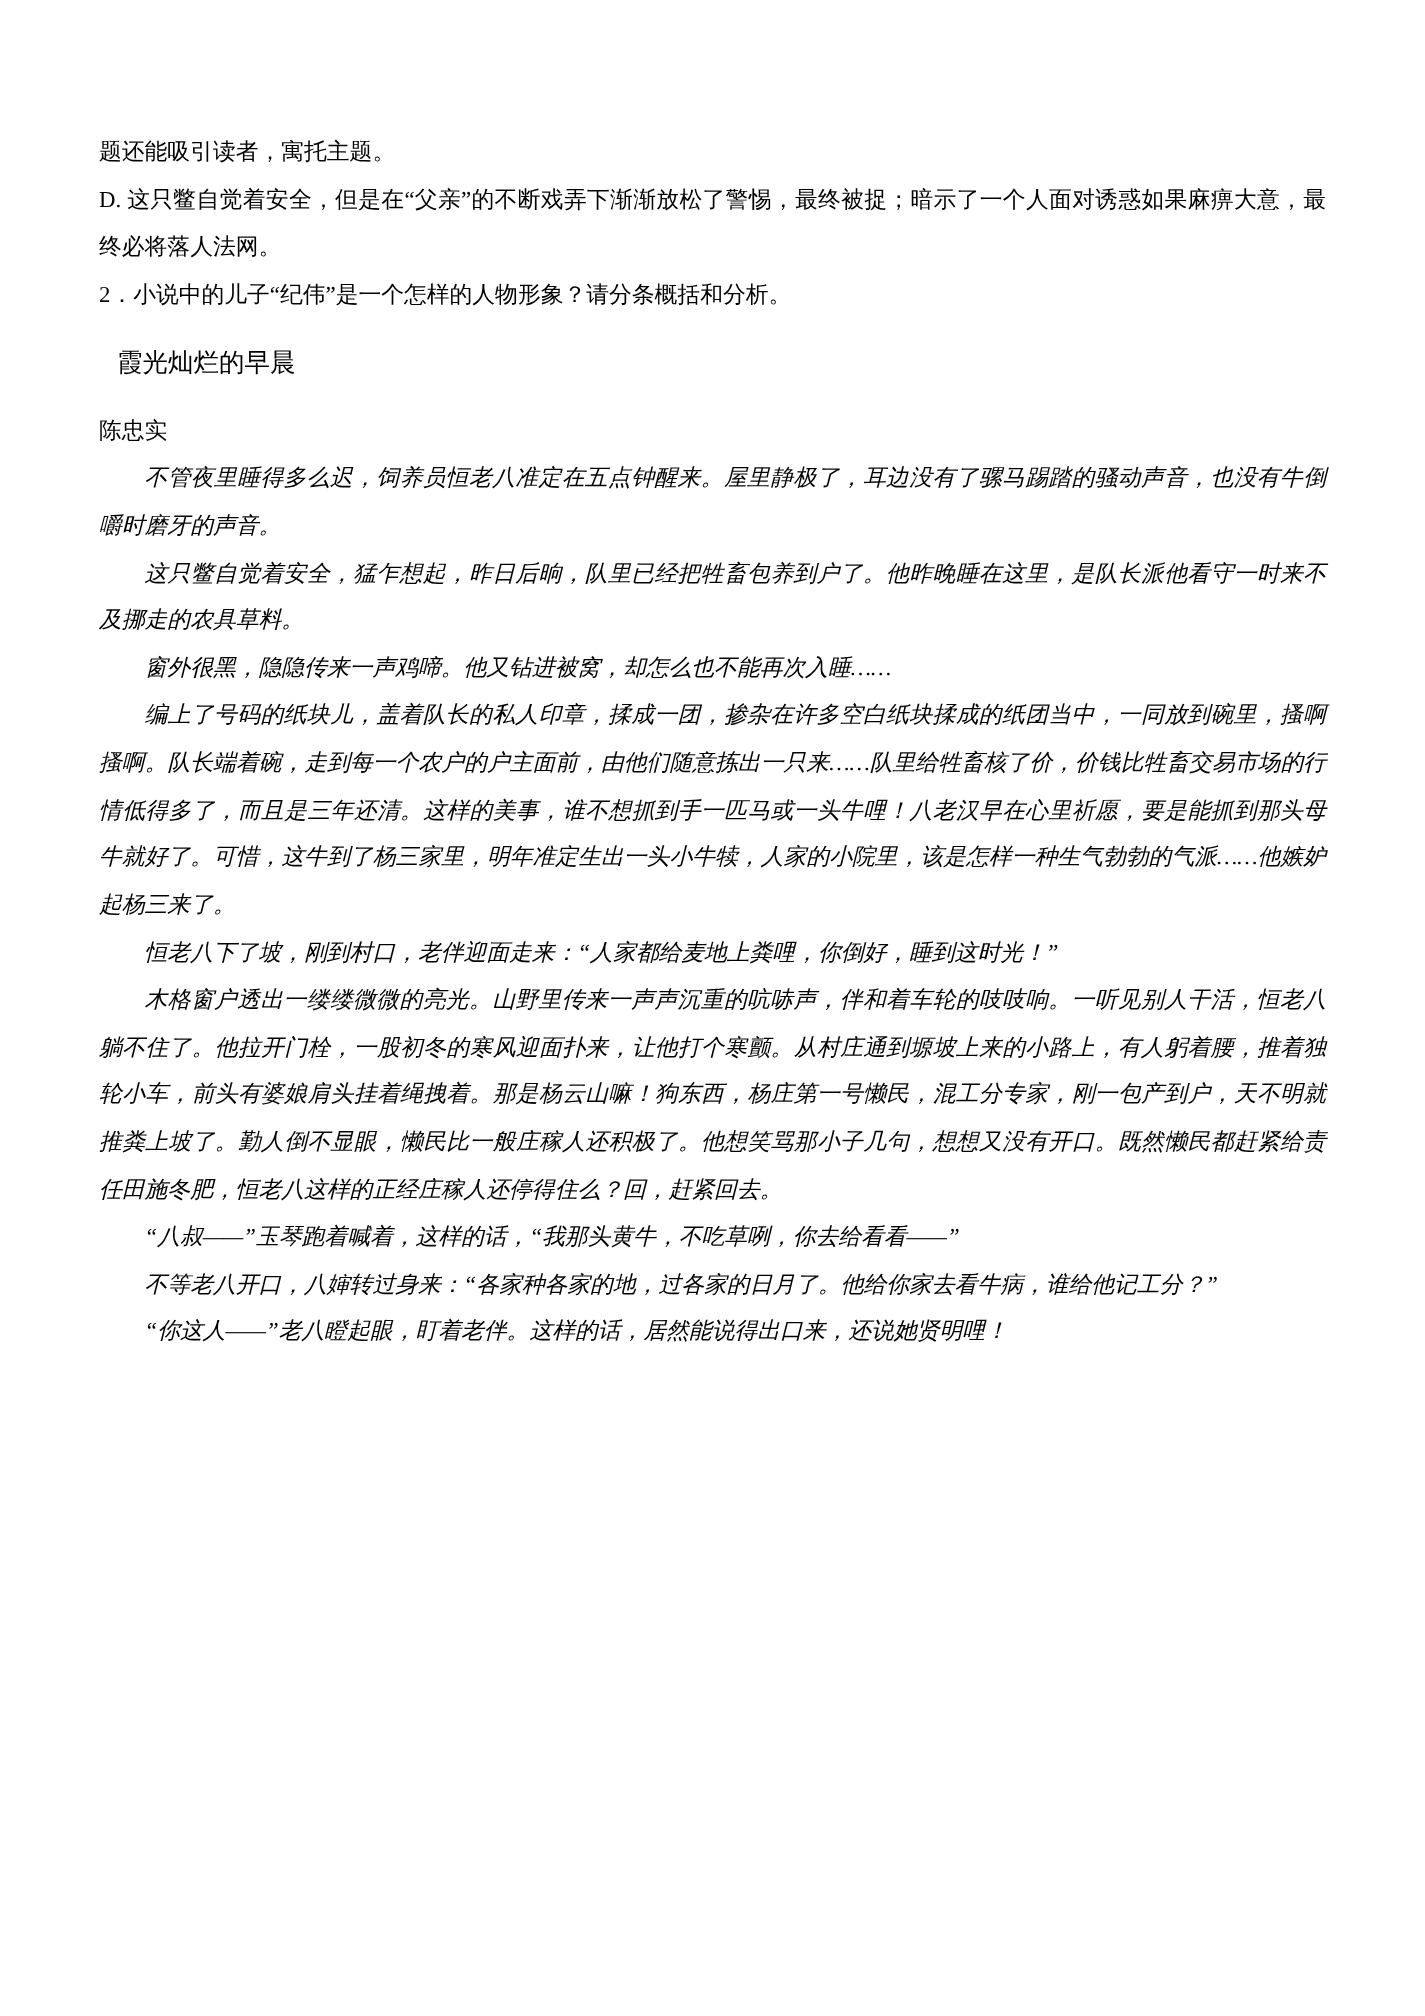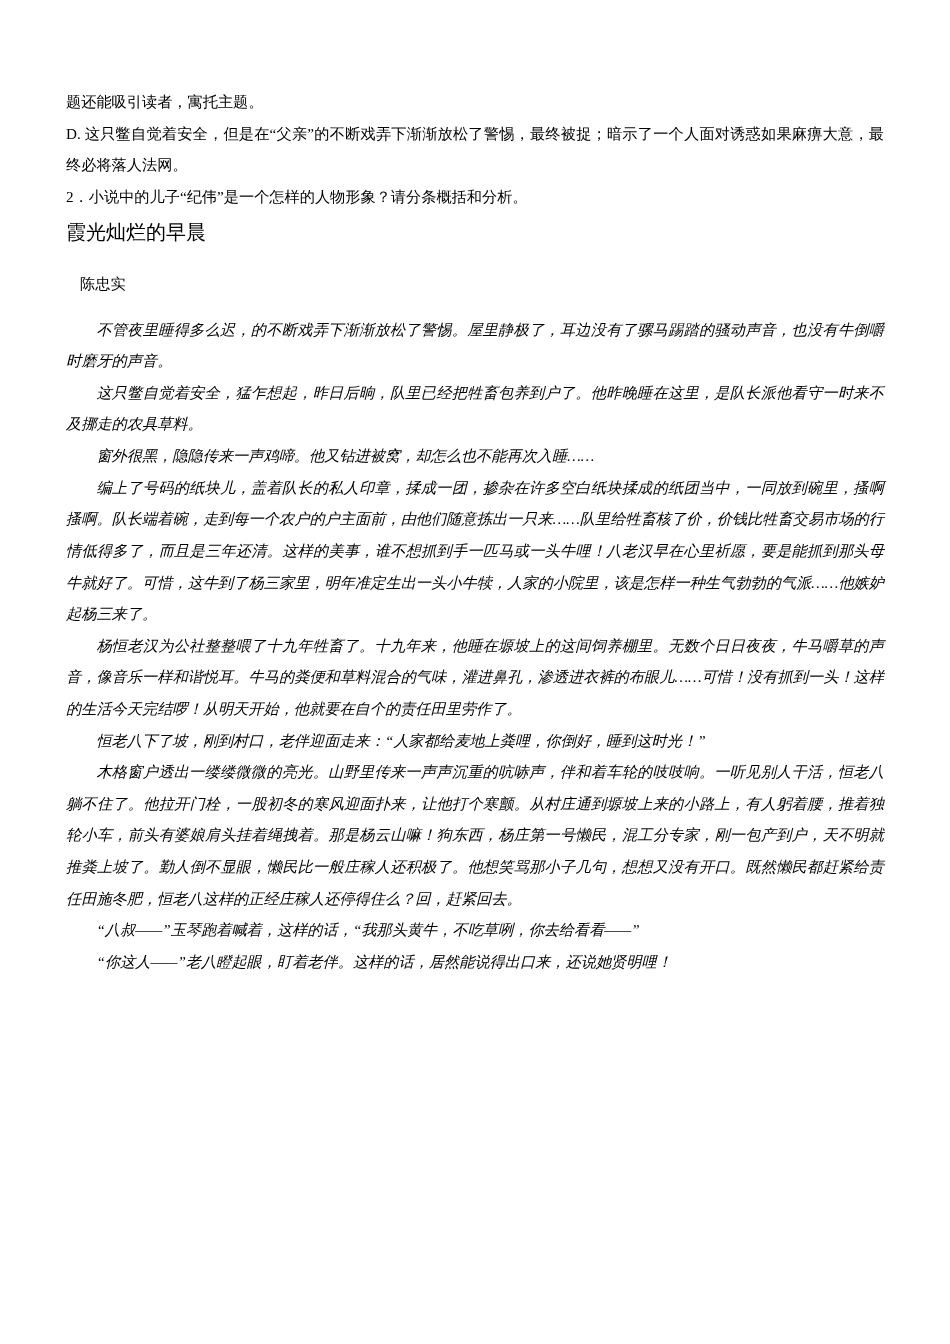--- a/index.html
+++ b/index.html
@@ -36,26 +36,26 @@
     text-justify: inter-ideograph;
   }
   .indent2 {
     text-indent: 2em;
   }
   .q-wrap {
     padding-left: 1.65em;
     text-indent: -1.65em;
   }
   .title-line {
-    margin: 0;
-    font-size: 20px;
+    margin: 12px;
+    font-size: 17px;
     line-height: 2.08;
   }
   .author-line {
-    margin: 14px;
+    margin: 0;
     font-size: 15.2px;
     line-height: 2.08;
   }
   .narr-block .para {
     font-style: italic;
   }
 </style>
 </head>
 <body>
 
@@ -68,25 +68,25 @@
 
     <p class="para q-wrap">2．小说中的儿子“纪伟”是一个怎样的人物形象？请分条概括和分析。</p>
 
 
 
     <p class="title-line">霞光灿烂的早晨</p>
 
     <p class="author-line">陈忠实</p>
 
     <div class="narr-block">
-      <p class="para indent2">不管夜里睡得多么迟，的不断戏弄下渐渐放松了警惕。屋里静极了，耳边没有了骡马踢踏的骚动声音，也没有牛倒嚼时磨牙的声音。</p>
+      <p class="para indent2">不管夜里睡得多么迟，饲养员恒老八准定在五点钟醒来。屋里静极了，耳边没有了骡马踢踏的骚动声音，也没有牛倒嚼时磨牙的声音。</p>
       <p class="para indent2">这只鳖自觉着安全，猛乍想起，昨日后晌，队里已经把牲畜包养到户了。他昨晚睡在这里，是队长派他看守一时来不及挪走的农具草料。</p>
       <p class="para indent2">窗外很黑，隐隐传来一声鸡啼。他又钻进被窝，却怎么也不能再次入睡……</p>
       <p class="para indent2">编上了号码的纸块儿，盖着队长的私人印章，揉成一团，掺杂在许多空白纸块揉成的纸团当中，一同放到碗里，搔啊搔啊。队长端着碗，走到每一个农户的户主面前，由他们随意拣出一只来……队里给牲畜核了价，价钱比牲畜交易市场的行情低得多了，而且是三年还清。这样的美事，谁不想抓到手一匹马或一头牛哩！八老汉早在心里祈愿，要是能抓到那头母牛就好了。可惜，这牛到了杨三家里，明年准定生出一头小牛犊，人家的小院里，该是怎样一种生气勃勃的气派……他嫉妒起杨三来了。</p>
-      <p class="para indent2">杨恒老汉为公社整整喂了十九年牲畜了。十九年来，他睡在塬坡上的这间饲养棚里。无数个日日夜夜，牛马嚼草的声音，像音乐一样和谐悦耳。牛马的粪便和草料混合的气味，灌进鼻孔，渗透进衣裤的布眼儿……可惜！没有抓到一头！这样的生活今天完结啰！从明天开始，他就要在自个的责任田里劳作了。</p>
       <p class="para indent2">恒老八下了坡，刚到村口，老伴迎面走来：“人家都给麦地上粪哩，你倒好，睡到这时光！”</p>
       <p class="para indent2">木格窗户透出一缕缕微微的亮光。山野里传来一声声沉重的吭哧声，伴和着车轮的吱吱响。一听见别人干活，恒老八躺不住了。他拉开门栓，一股初冬的寒风迎面扑来，让他打个寒颤。从村庄通到塬坡上来的小路上，有人躬着腰，推着独轮小车，前头有婆娘肩头挂着绳拽着。那是杨云山嘛！狗东西，杨庄第一号懒民，混工分专家，刚一包产到户，天不明就推粪上坡了。勤人倒不显眼，懒民比一般庄稼人还积极了。他想笑骂那小子几句，想想又没有开口。既然懒民都赶紧给责任田施冬肥，恒老八这样的正经庄稼人还停得住么？回，赶紧回去。</p>
       <p class="para indent2">“八叔——”玉琴跑着喊着，这样的话，“我那头黄牛，不吃草咧，你去给看看——”</p>
+      <p class="para indent2">不等老八开口，八婶转过身来：“各家种各家的地，过各家的日月了。他给你家去看牛病，谁给他记工分？”</p>
       <p class="para indent2">“你这人——”老八瞪起眼，盯着老伴。这样的话，居然能说得出口来，还说她贤明哩！</p>
     </div>
 
   </div>
 </div>
 
 </body></html>

